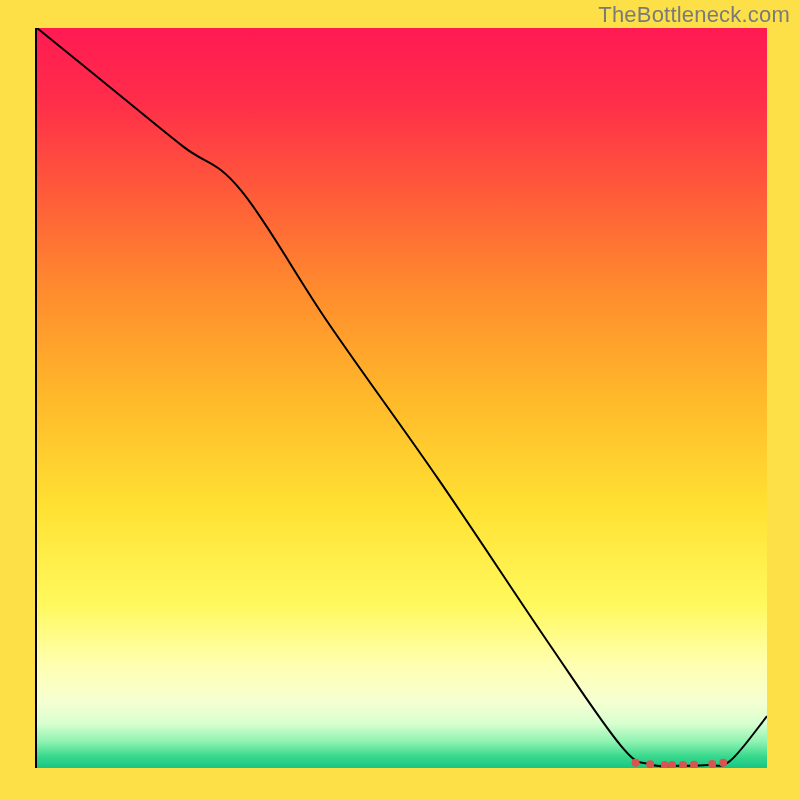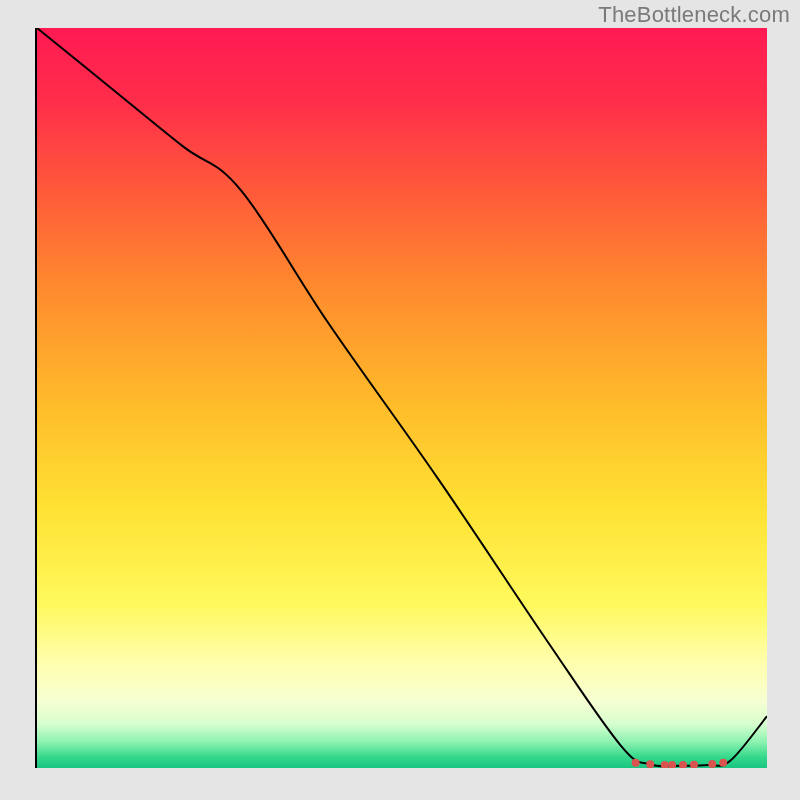--- a/index.html
+++ b/index.html
@@ -8,21 +8,21 @@
     width: 800px;
     height: 800px;
     background: #000;
     font-family: Arial, Helvetica, sans-serif;
     overflow: hidden;
   }
   .outer {
     position: relative;
     width: 800px;
     height: 800px;
-    background: #e5e5e5;
+    background: #fde047;
   }
   .watermark {
     position: absolute;
     top: 2px;
     right: 10px;
     color: #7a7a7a;
     font-size: 22px;
     font-weight: 500;
     letter-spacing: 0.2px;
     user-select: none;

